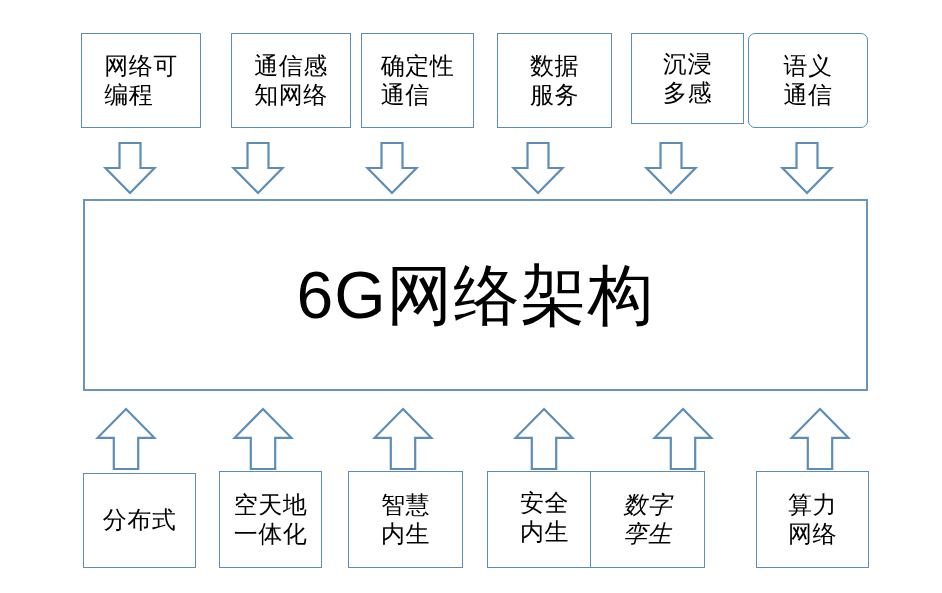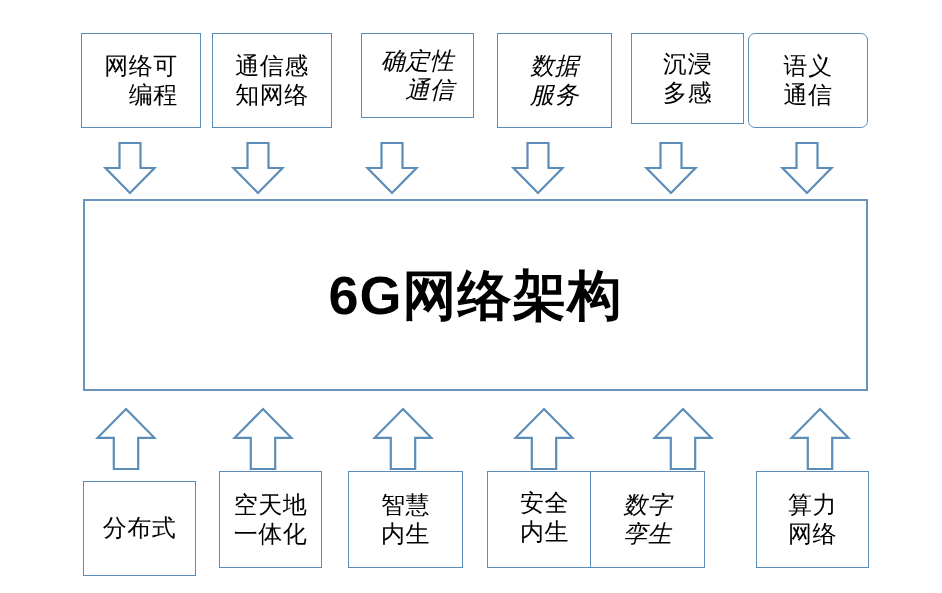--- a/index.html
+++ b/index.html
@@ -20,21 +20,21 @@
 
   
   .node-box {
     position: absolute;
     box-sizing: border-box;
     border: 1.6px solid #5b8db8;
     background: #ffffff;
     display: flex;
     align-items: center;
     justify-content: center;
-    text-align: right;
+    text-align: left;
     color: #000000;
     line-height: 1.18;
     white-space: pre-line;
     font-weight: 400;
   }
   .top-box {
     font-size: 24px;
     letter-spacing: 0.5px;
   }
   .bottom-box {
@@ -46,24 +46,24 @@
   .center-box {
     position: absolute;
     box-sizing: border-box;
     border: 2px solid #6a94bd;
     background: #ffffff;
     display: flex;
     align-items: center;
     justify-content: center;
   }
   .center-label {
-    font-size: 54px;
+    font-size: 66px;
     color: #000000;
     letter-spacing: 1px;
-    font-weight: 700;
+    font-weight: 400;
     line-height: 1;
   }
 
   
   .arrow {
     position: absolute;
   }
   .arrow svg {
     display: block;
     overflow: visible;
@@ -76,34 +76,34 @@
   }
 </style>
 </head>
 <body>
 
 <div id="canvas">
 
   <div>
       <div class="node-box top-box" style="left: 81px; top: 33px; width: 120px; height: 95px;"><span>网络可
 编程</span></div>
-      <div class="node-box top-box" style="left: 212px; top: 33px; width: 120px; height: 95px;"><span>通信感
+      <div class="node-box top-box" style="left: 231px; top: 33px; width: 120px; height: 95px;"><span>通信感
 知网络</span></div>
-      <div class="node-box top-box" style="left: 361px; top: 33px; width: 113px; height: 85px; font-style: italic;"><span>确定性
+      <div class="node-box top-box" style="left: 361px; top: 33px; width: 113px; height: 95px;"><span>确定性
 通信</span></div>
-      <div class="node-box top-box" style="left: 497px; top: 33px; width: 115px; height: 95px; font-style: italic;"><span>数据
+      <div class="node-box top-box" style="left: 497px; top: 33px; width: 115px; height: 95px;"><span>数据
 服务</span></div>
       <div class="node-box top-box" style="left: 631px; top: 33px; width: 113px; height: 91px;"><span>沉浸
 多感</span></div>
       <div class="node-box top-box" style="left: 748px; top: 33px; width: 120px; height: 95px; border-radius: 7px;"><span>语义
 通信</span></div>
     </div>
 
   <div>
-      <div class="node-box bottom-box" style="left: 83px; top: 473px; width: 113px; height: 95px; margin-top: 8px;"><span>分布式</span></div>
+      <div class="node-box bottom-box" style="left: 83px; top: 473px; width: 113px; height: 95px;"><span>分布式</span></div>
       <div class="node-box bottom-box" style="left: 219px; top: 471px; width: 103px; height: 97px;"><span>空天地
 一体化</span></div>
       <div class="node-box bottom-box" style="left: 348px; top: 471px; width: 115px; height: 97px;"><span>智慧
 内生</span></div>
       <div class="node-box bottom-box" style="left: 487px; top: 471px; width: 115px; height: 97px; font-family: Liberation Mono, monospace;"><span>安全
 内生</span></div>
       <div class="node-box bottom-box" style="left: 590px; top: 471px; width: 115px; height: 97px; font-style: italic;"><span>数字
 孪生</span></div>
       <div class="node-box bottom-box" style="left: 756px; top: 471px; width: 113px; height: 97px;"><span>算力
 网络</span></div>

